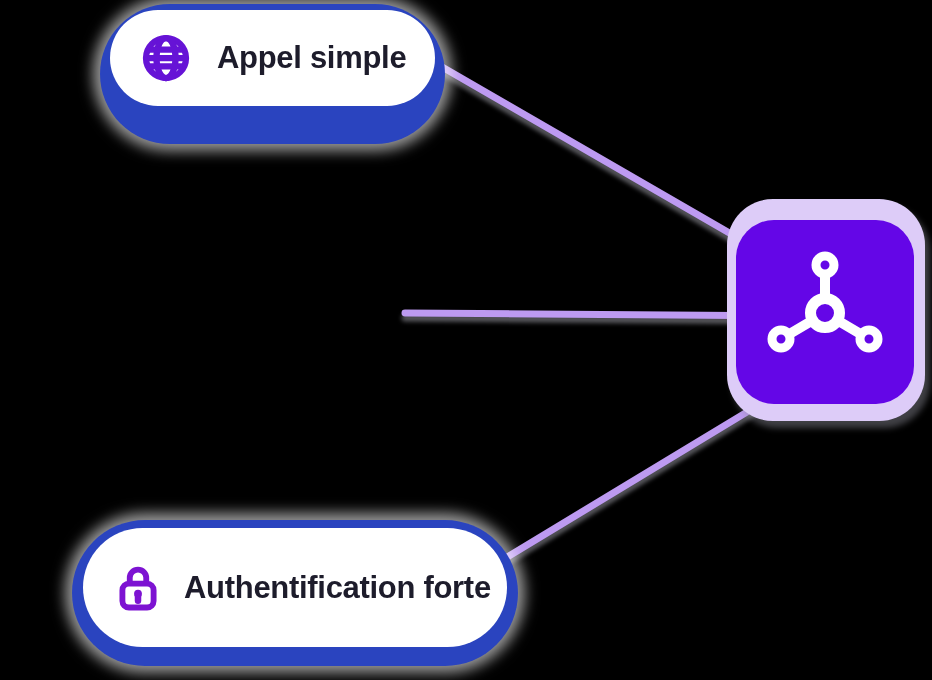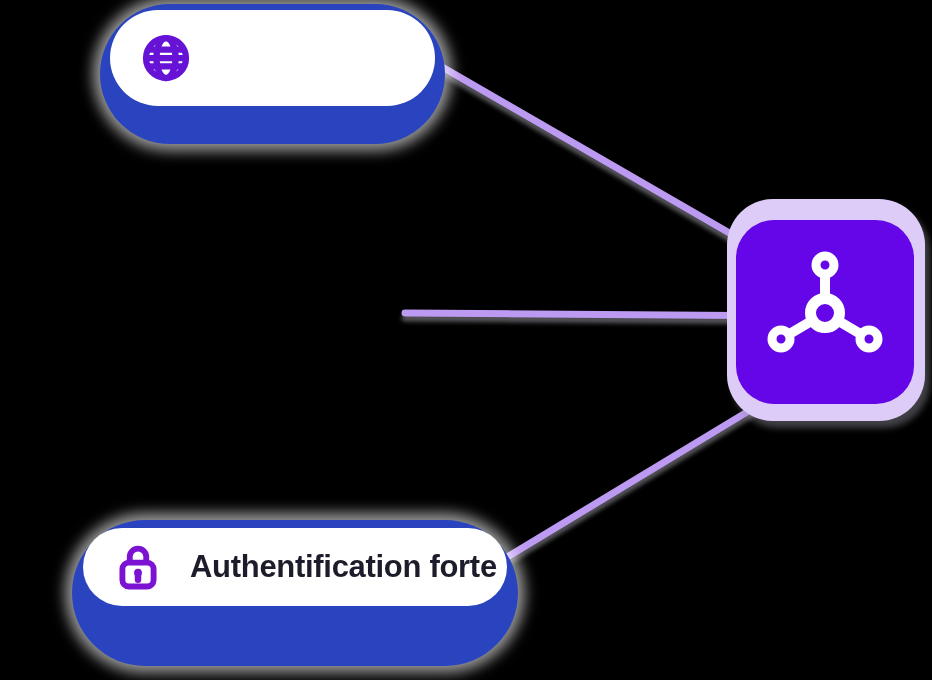--- a/index.html
+++ b/index.html
@@ -90,26 +90,27 @@
 
   <div class="pill-base" style="left:100px; top:4px; width:345px; height:140px;">
     <div class="pill-face" style="left:10px; top:6px; width:325px; height:96px;">
       <svg class="pill-icon" width="50" height="50" viewBox="0 0 24 24" fill="none">
         <circle class="stroke-globe" cx="12" cy="12" r="9.6" stroke-width="3"></circle>
         <ellipse class="stroke-globe" cx="12" cy="12" rx="4.6" ry="9.6" stroke-width="3"></ellipse>
         <line class="stroke-globe" x1="4" y1="8" x2="20" y2="8" stroke-width="3"></line>
         <line class="stroke-globe" x1="2.4" y1="12" x2="21.6" y2="12" stroke-width="3"></line>
         <line class="stroke-globe" x1="4" y1="16" x2="20" y2="16" stroke-width="3"></line>
       </svg>
+      <span class="pill-label">Appel simple</span>
     </div>
   </div>
 
 
   <div class="pill-base" style="left:72px; top:520px; width:446px; height:146px;">
-    <div class="pill-face" style="left:11px; top:8px; width:424px; height:78px; padding-left:29px; gap:26px;">
+    <div class="pill-face" style="left:11px; top:8px; width:424px; height:119px; padding-left:29px; gap:20px;">
       <svg class="pill-icon" width="52" height="52" viewBox="0 0 24 24" fill="none">
         <rect class="stroke-lock" x="4.8" y="10" width="14.4" height="11" rx="3" stroke-width="2.7"></rect>
         <path class="stroke-lock" d="M8.2 10 V7.3 a3.8 3.8 0 0 1 7.6 0 V10" stroke-width="2.7"></path>
         <circle class="fill-lock" cx="12" cy="14.6" r="1.8"></circle>
         <line class="stroke-lock" x1="12" y1="15.3" x2="12" y2="17.9" stroke-width="3" stroke-linecap="round"></line>
       </svg>
       <span class="pill-label">Authentification forte</span>
     </div>
   </div>
 

